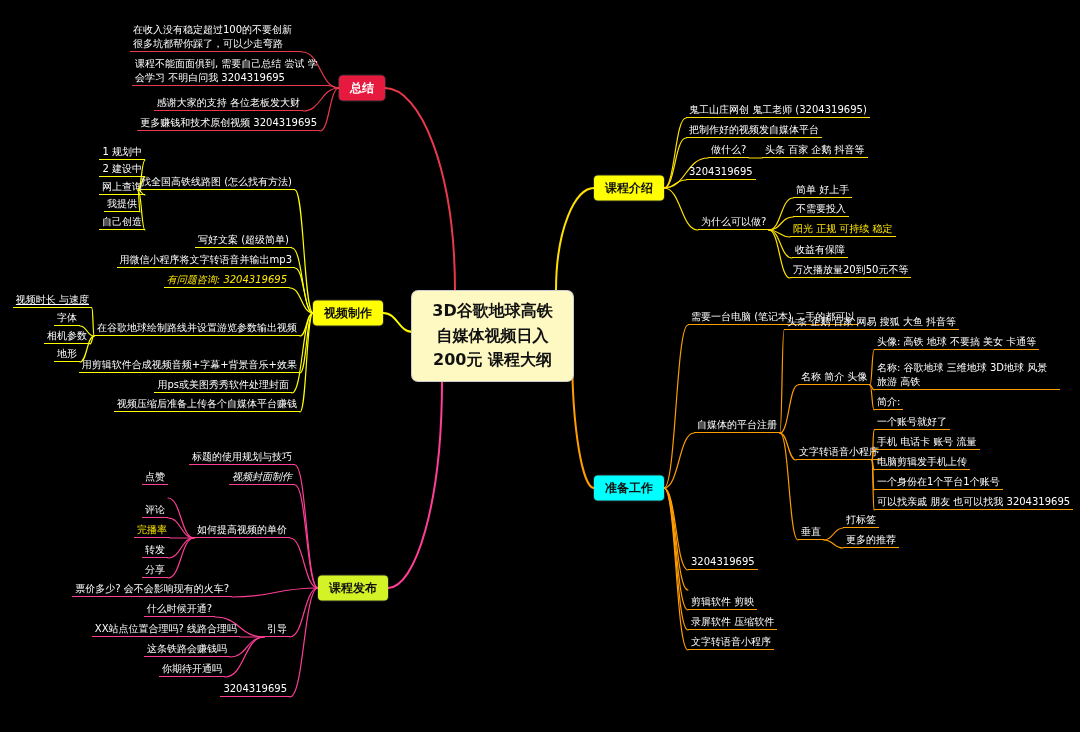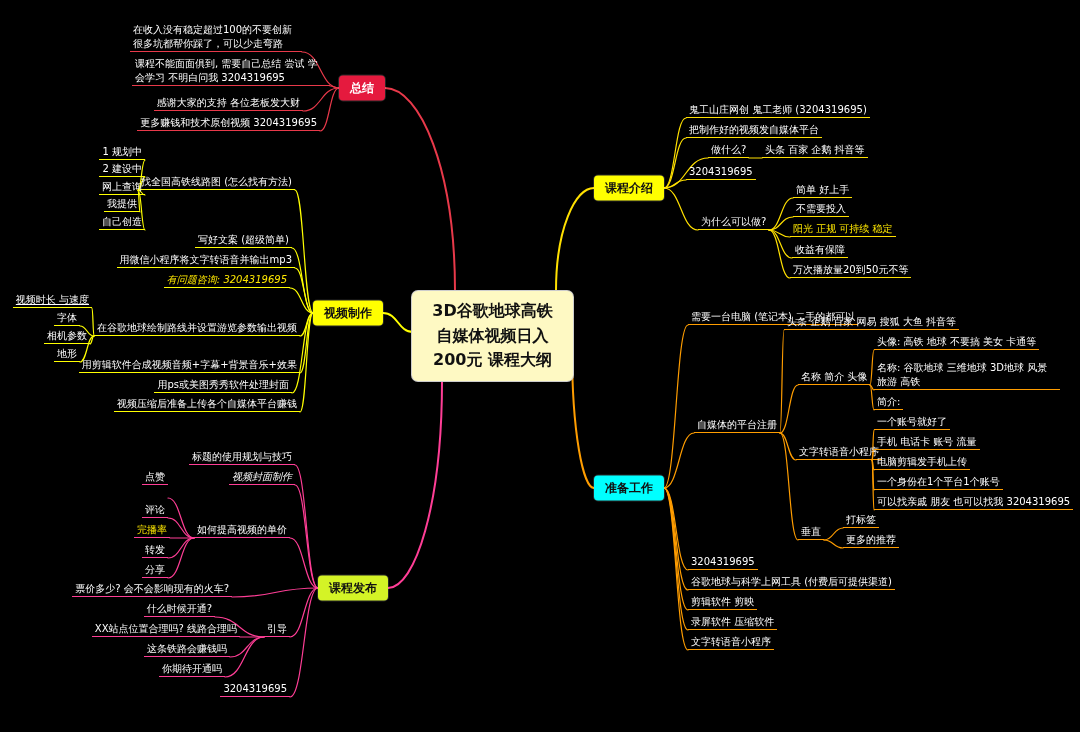--- a/index.html
+++ b/index.html
@@ -172,21 +172,20 @@
       <div class="node" style="border-bottom-color: rgb(255, 157, 0); bottom: 272px; left: 796px;">文字转语音小程序</div>
       <div class="node" style="border-bottom-color: rgb(255, 157, 0); bottom: 302px; left: 874px;">一个账号就好了</div>
       <div class="node" style="border-bottom-color: rgb(255, 157, 0); bottom: 282px; left: 874px;">手机 电话卡 账号 流量</div>
       <div class="node" style="border-bottom-color: rgb(255, 157, 0); bottom: 262px; left: 874px;">电脑剪辑发手机上传</div>
       <div class="node" style="border-bottom-color: rgb(255, 157, 0); bottom: 242px; left: 874px;">一个身份在1个平台1个账号</div>
       <div class="node" style="border-bottom-color: rgb(255, 157, 0); bottom: 222px; left: 874px;">可以找亲戚 朋友 也可以找我 3204319695</div>
       <div class="node" style="border-bottom-color: rgb(255, 157, 0); bottom: 192px; left: 798px;">垂直</div>
       <div class="node" style="border-bottom-color: rgb(255, 157, 0); bottom: 204px; left: 843px;">打标签</div>
       <div class="node" style="border-bottom-color: rgb(255, 157, 0); bottom: 184px; left: 843px;">更多的推荐</div>
       <div class="node" style="border-bottom-color: rgb(255, 157, 0); bottom: 162px; left: 688px;">3204319695</div>
-      <div class="node" style="border-bottom-color: rgb(255, 157, 0); bottom: 142px; left: 688px;">谷歌地球与科学上网工具 (付费后可提供渠道)</div>
       <div class="node" style="border-bottom-color: rgb(255, 157, 0); bottom: 122px; left: 688px;">剪辑软件 剪映</div>
       <div class="node" style="border-bottom-color: rgb(255, 157, 0); bottom: 102px; left: 688px;">录屏软件 压缩软件</div>
       <div class="node" style="border-bottom-color: rgb(255, 157, 0); bottom: 82px; left: 688px; margin-top: 32px;">文字转语音小程序</div>
     </div>
   <div class="center" style="background: #fef9c3; color: rgb(17, 17, 17);">
     <div>3D谷歌地球高铁</div>
     <div>自媒体视频日入</div>
     <div>200元 课程大纲</div>
   </div>
 </div>

